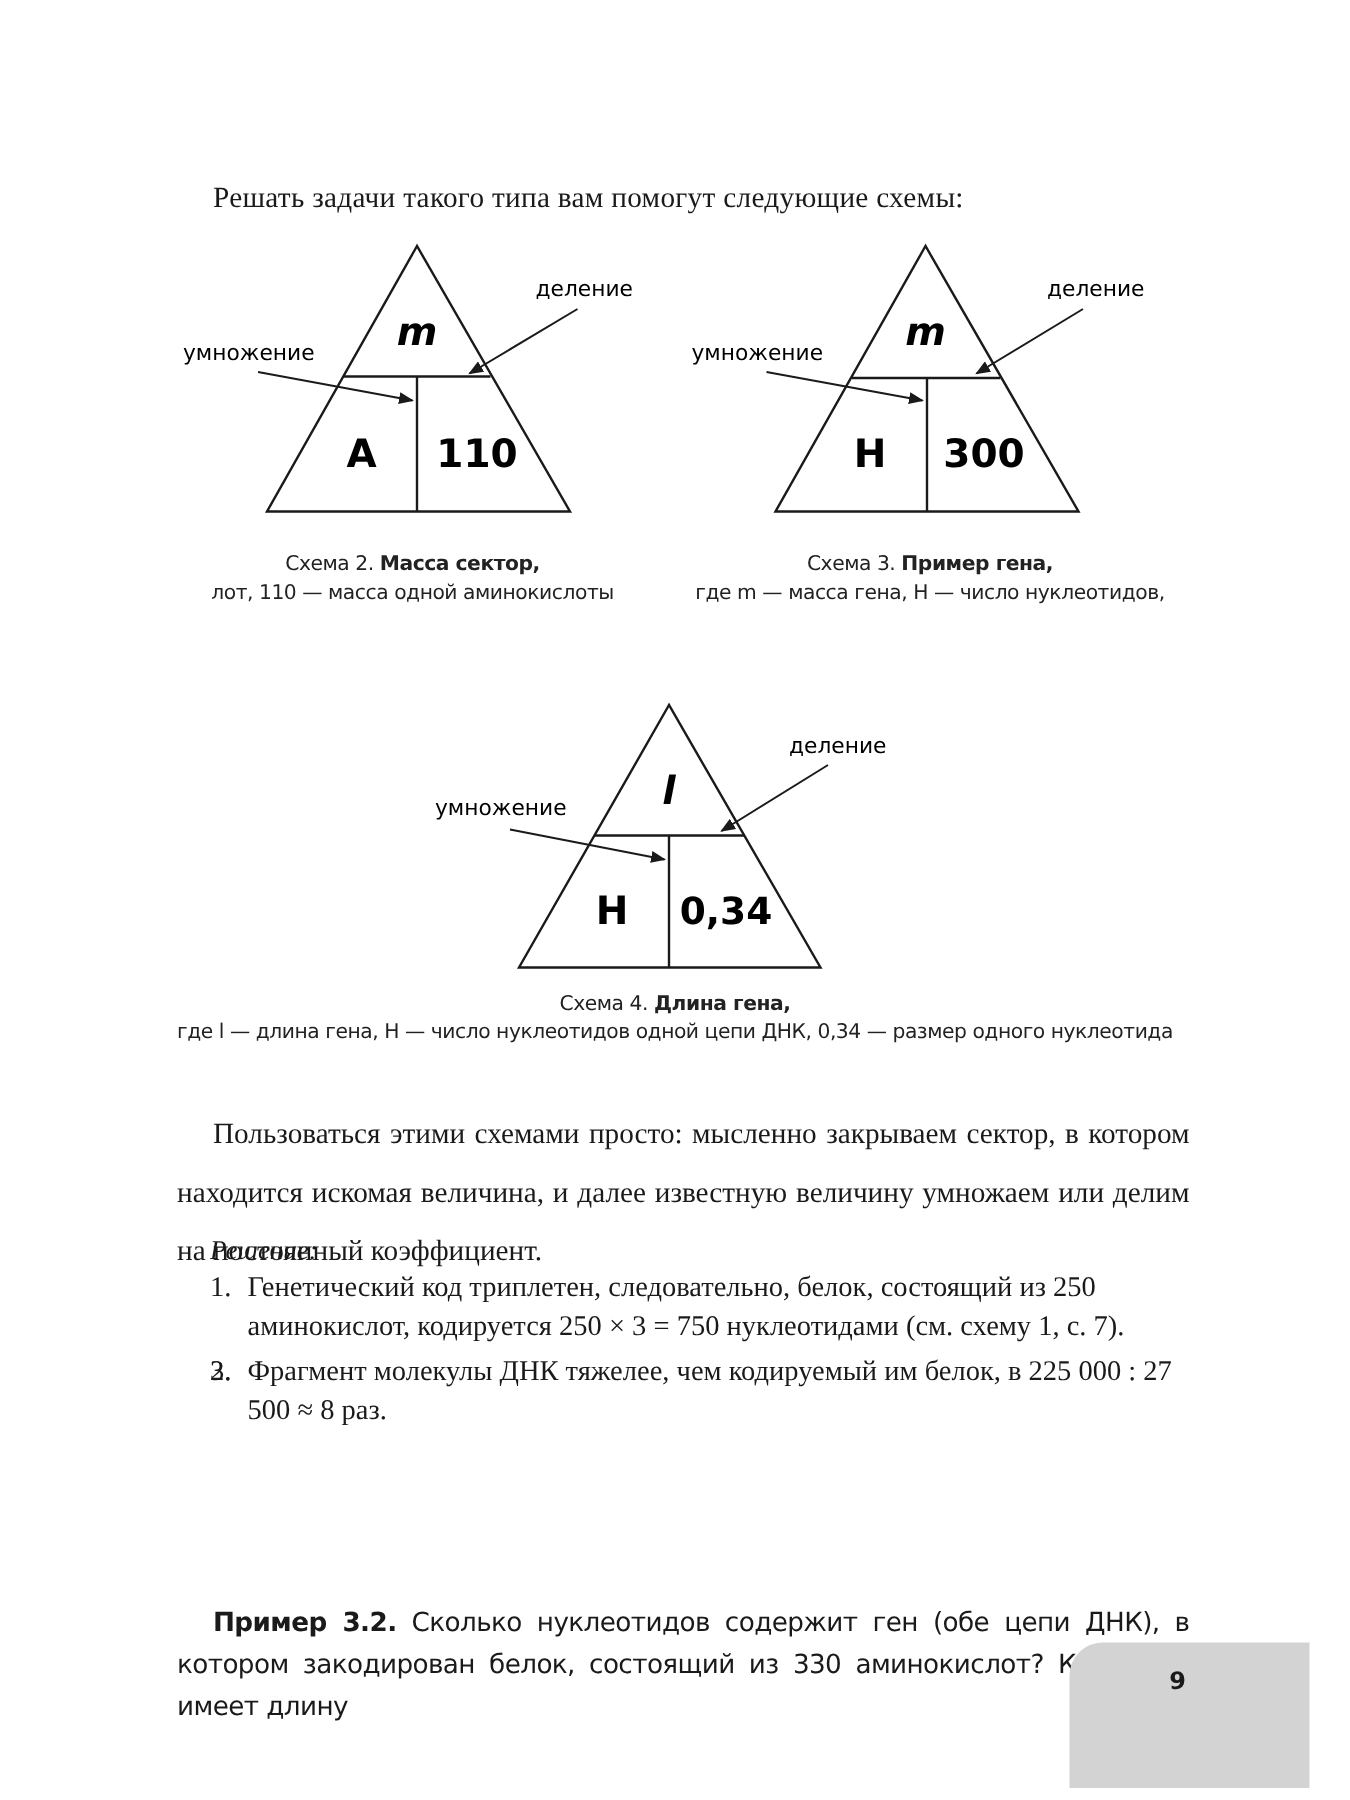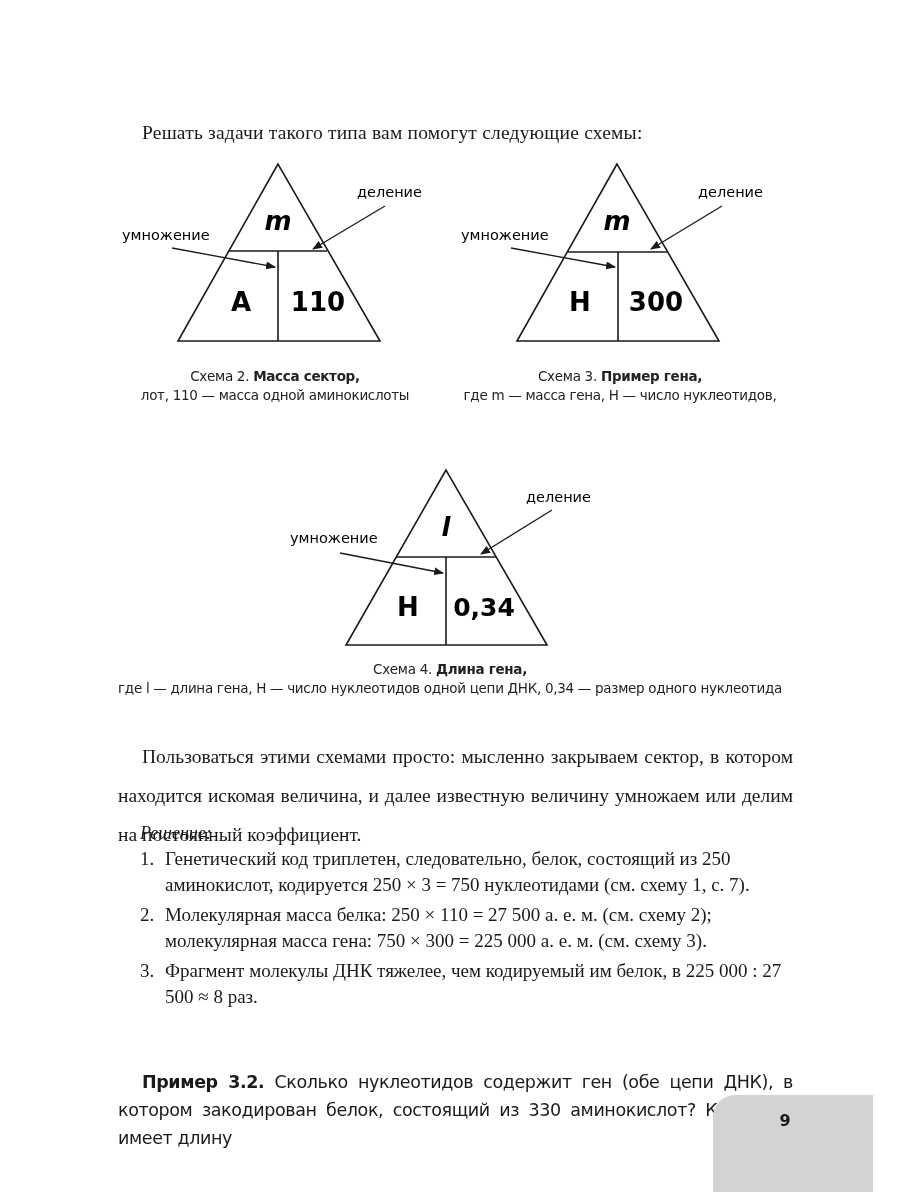--- a/index.html
+++ b/index.html
@@ -127,21 +127,20 @@
 <div class="abs para serif" style="top:737px;">Пользоваться этими схемами просто: мысленно закрываем сектор, в котором находится искомая величина, и далее известную величину умножаем или делим на постоянный коэффициент.</div>
 
 <div class="abs solution-head serif">Решение:</div>
 <ul class="abs sol-list serif" style="top:846px;">
   <li>
     <span class="num">1.</span>
     <span>Генетический код триплетен, следовательно, белок, состоящий из 250 аминокислот, кодируется 250 × 3 = 750 нуклеотидами (см. схему 1, с. 7).</span>
   </li>
   <li>
     <span class="num">2.</span>
-    <span>Молекулярная масса белка: 250 × 110 = 27 500 а. е. м. (см. схему 2); молекулярная масса гена: 750 × 300 = 225 000 а. е. м. (см. схему 3).</span>
   </li>
   <li>
     <span class="num">3.</span>
     <span>Фрагмент молекулы ДНК тяжелее, чем кодируемый им белок, в 225 000 : 27 500 ≈ 8 раз.</span>
   </li>
 </ul>
 
 <div class="abs example" style="top:1068px;">
   <span class="lead">Пример 3.2.</span><span> Сколько нуклеотидов содержит ген (обе цепи ДНК), в котором закодирован белок, состоящий из 330 аминокислот? Какую он имеет длину</span>
 </div>

